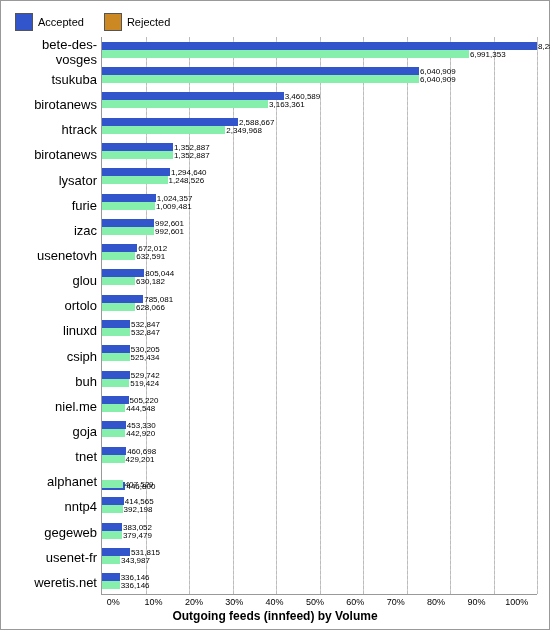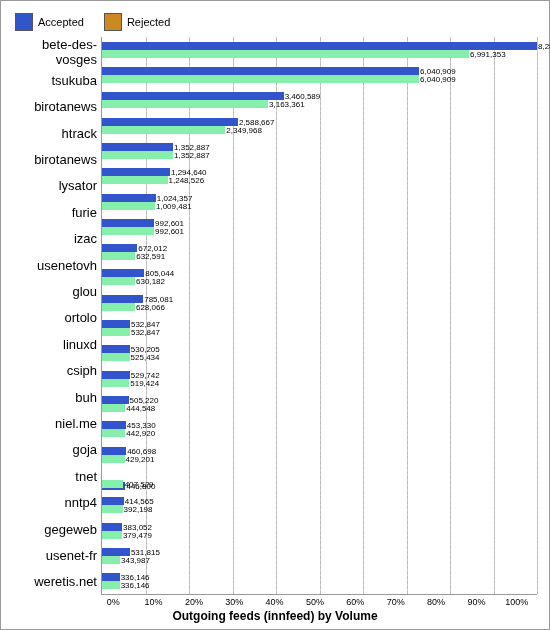--- a/index.html
+++ b/index.html
@@ -169,20 +169,21 @@
         <div class="y-label">izac</div>
         <div class="y-label">usenetovh</div>
         <div class="y-label">glou</div>
         <div class="y-label">ortolo</div>
         <div class="y-label">linuxd</div>
         <div class="y-label">csiph</div>
         <div class="y-label">buh</div>
         <div class="y-label">niel.me</div>
         <div class="y-label">goja</div>
         <div class="y-label">tnet</div>
+        <div class="y-label">alphanet</div>
         <div class="y-label">nntp4</div>
         <div class="y-label">gegeweb</div>
         <div class="y-label">usenet-fr</div>
         <div class="y-label">weretis.net</div>
       </div>
 
     <div class="bars-area" id="bars-area">
 
     <div class="grid-line" style="left: 10%;"></div>
         <div class="grid-line" style="left: 20%;"></div>

